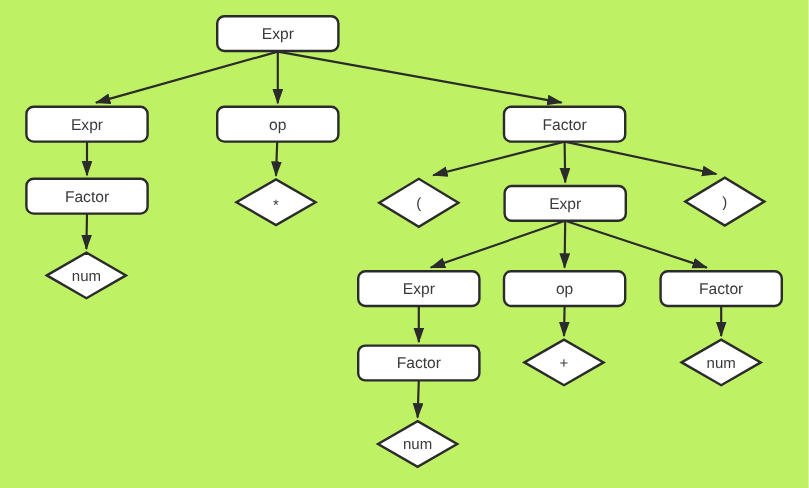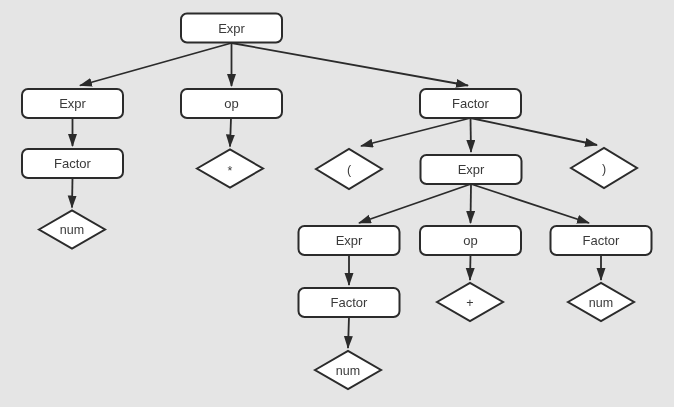--- a/index.html
+++ b/index.html
@@ -4,21 +4,21 @@
 <style>
   html, body {
     margin: 0;
     padding: 0;
     background: #ffffff;
   }
   .canvas {
     position: relative;
     width: 674px;
     height: 407px;
-    background: #e5e5e5;
+    background: #bef264;
     overflow: hidden;
   }
   svg text {
     font-family: "Liberation Sans", "DejaVu Sans", sans-serif;
     fill: #3a3a3a;
     text-anchor: middle;
   }
   .box-label   { font-size: 13px; }
   .diamond-label { font-size: 12.5px; }
   .node-box {

